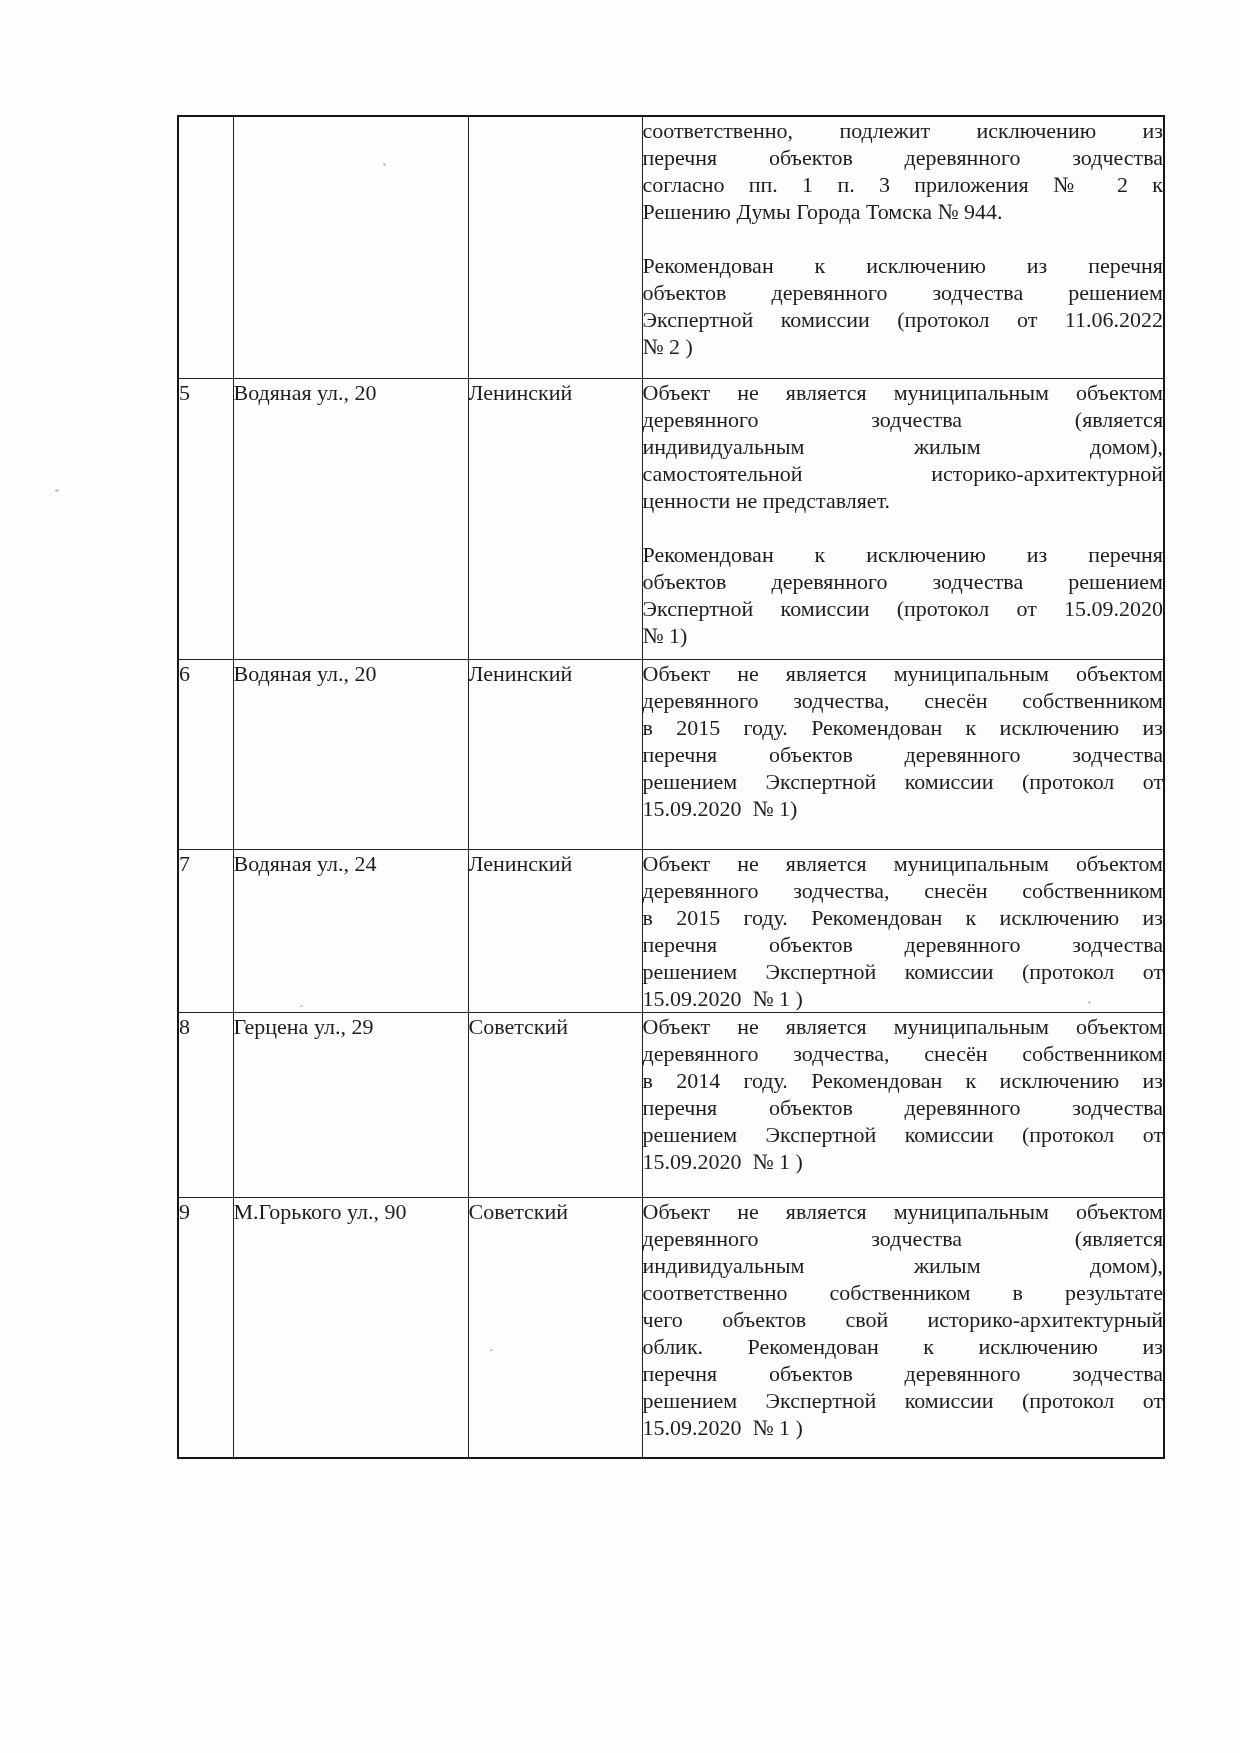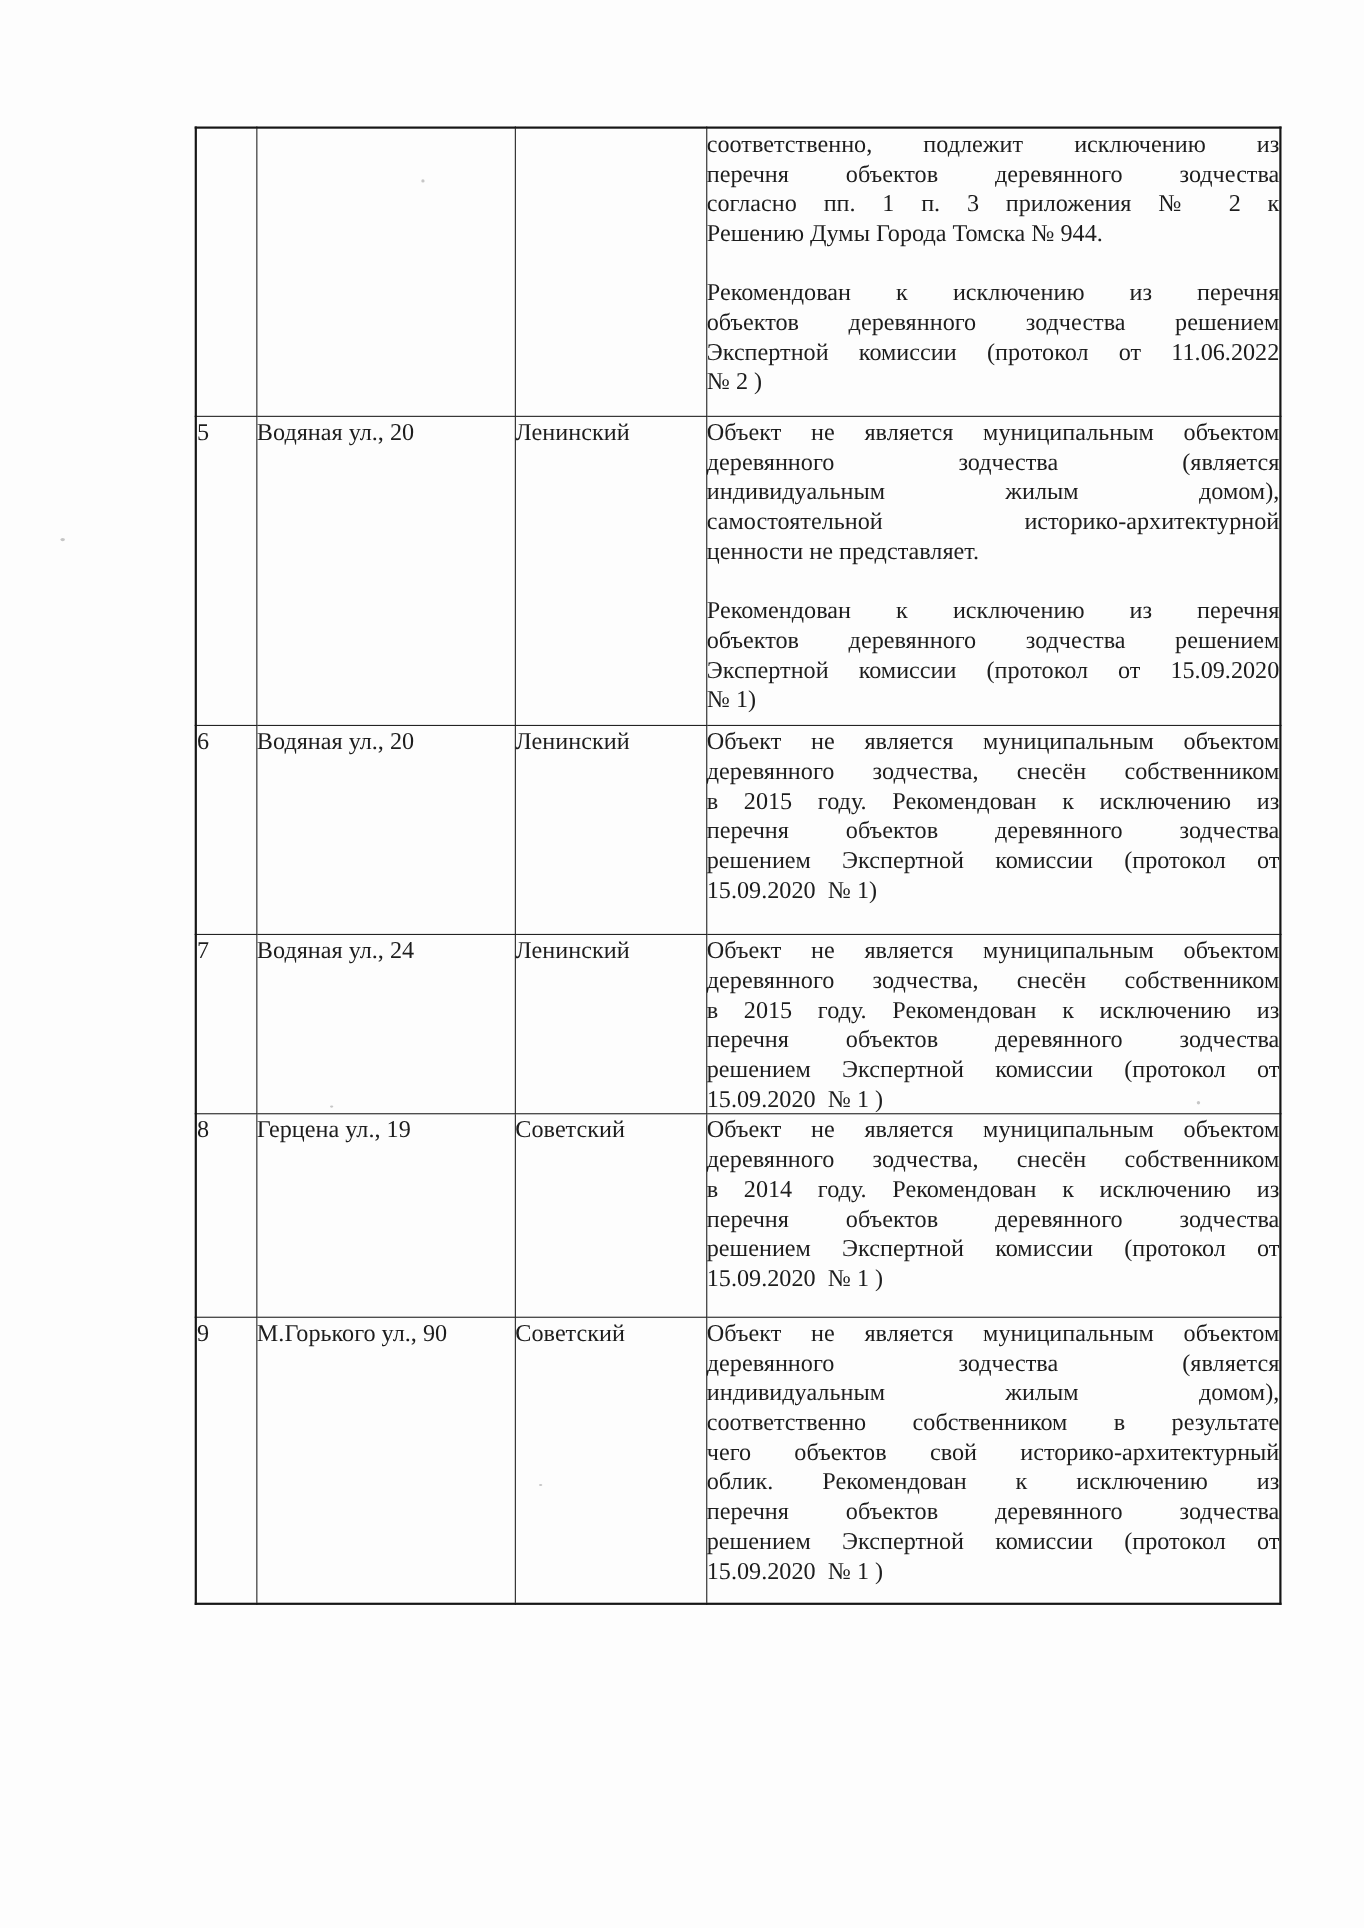--- a/index.html
+++ b/index.html
@@ -133,21 +133,21 @@
               <div class="jl">деревянного зодчества, снесён собственником</div>
               <div class="jl">в 2015 году. Рекомендован к исключению из</div>
               <div class="jl">перечня объектов деревянного зодчества</div>
               <div class="jl">решением Экспертной комиссии (протокол от</div>
               <div class="jl last">15.09.2020 &nbsp;№ 1 )</div>
             </div>
           </td>
         </tr>
         <tr class="r4">
           <td class="c-num">8</td>
-          <td class="c-addr">Герцена ул., 19</td>
+          <td class="c-addr">Герцена ул., 29</td>
           <td class="c-dist">Советский</td>
           <td class="c-desc">
             <div>
               <div class="jl">Объект не является муниципальным объектом</div>
               <div class="jl">деревянного зодчества, снесён собственником</div>
               <div class="jl">в 2014 году. Рекомендован к исключению из</div>
               <div class="jl">перечня объектов деревянного зодчества</div>
               <div class="jl">решением Экспертной комиссии (протокол от</div>
               <div class="jl last">15.09.2020 &nbsp;№ 1 )</div>
             </div>

